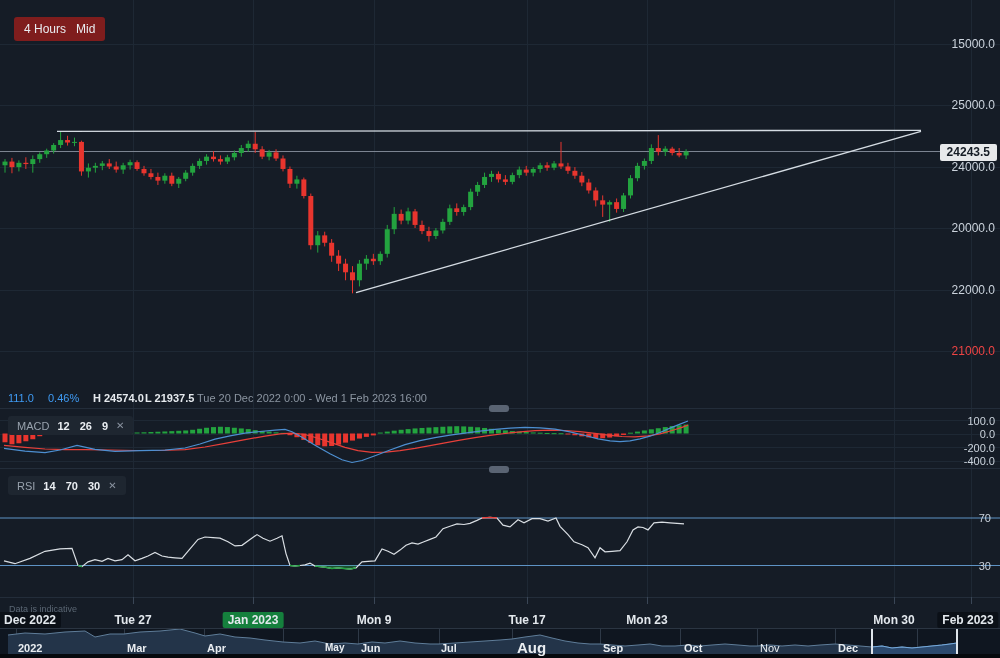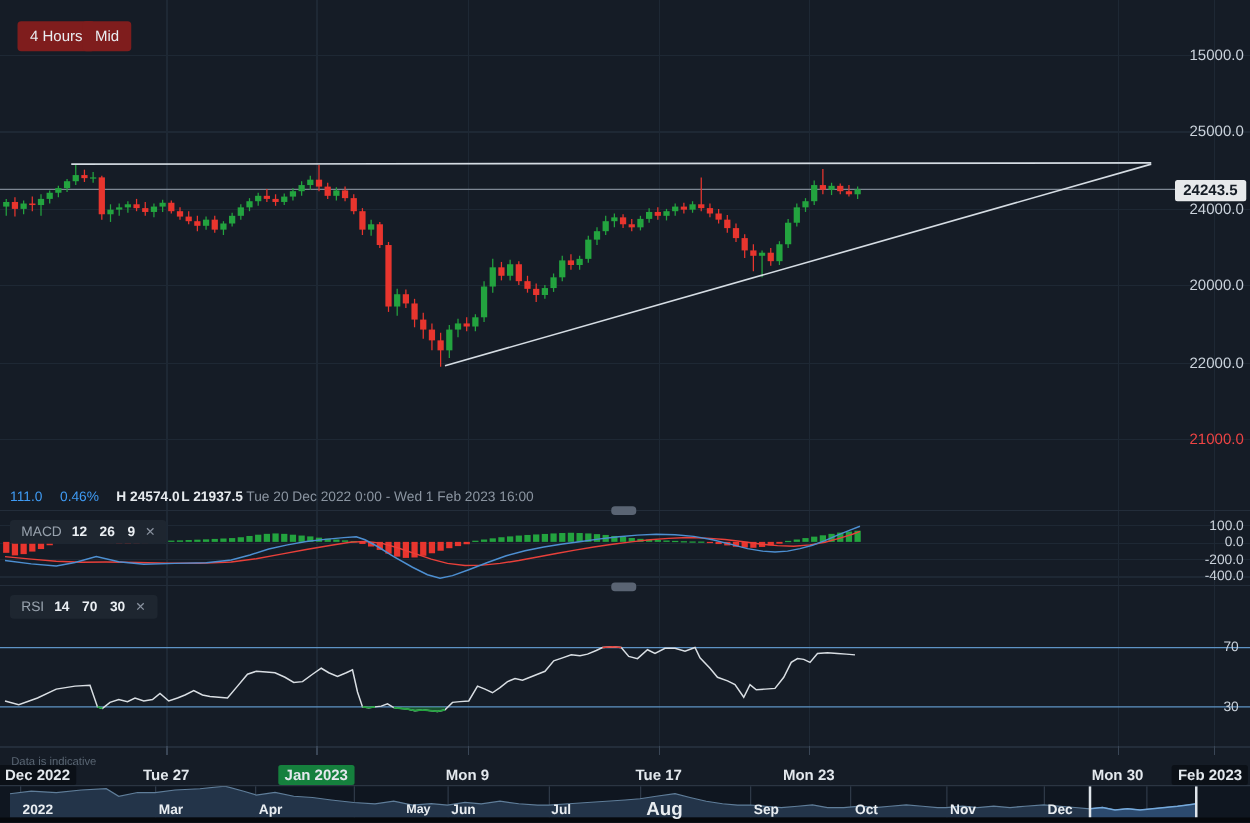--- a/index.html
+++ b/index.html
@@ -461,15 +461,15 @@
     <div class="jslabel" style="left: 968px; top: 612px; transform: translateX(-50%); font-size: 12px; font-weight: 700; color: rgb(227, 232, 237); padding: 1px 5px; background: rgb(11, 16, 23); border-radius: 2px;">Feb 2023</div>
     <div class="jslabel" style="left: 18px; top: 641px; font-size: 11px; font-weight: 700; color: rgb(233, 237, 241); z-index: 3;">2022</div>
     <div class="jslabel" style="left: 127px; top: 641px; font-size: 11px; font-weight: 700; color: rgb(233, 237, 241); z-index: 3;">Mar</div>
     <div class="jslabel" style="left: 207px; top: 641px; font-size: 11px; font-weight: 700; color: rgb(233, 237, 241); z-index: 3;">Apr</div>
     <div class="jslabel" style="left: 284px; top: 641px; font-size: 10px; font-weight: 700; color: rgb(233, 237, 241); z-index: 3; margin-left: 41px;">May</div>
     <div class="jslabel" style="left: 361px; top: 641px; font-size: 11px; font-weight: 700; color: rgb(233, 237, 241); z-index: 3;">Jun</div>
     <div class="jslabel" style="left: 441px; top: 641px; font-size: 11px; font-weight: 700; color: rgb(233, 237, 241); z-index: 3;">Jul</div>
     <div class="jslabel" style="left: 517px; top: 641px; font-size: 15px; font-weight: 700; color: rgb(233, 237, 241); z-index: 3;">Aug</div>
     <div class="jslabel" style="left: 603px; top: 641px; font-size: 11px; font-weight: 700; color: rgb(233, 237, 241); z-index: 3;">Sep</div>
     <div class="jslabel" style="left: 684px; top: 641px; font-size: 11px; font-weight: 700; color: rgb(233, 237, 241); z-index: 3;">Oct</div>
-    <div class="jslabel" style="left: 760px; top: 641px; font-size: 11px; font-weight: 700; color: rgb(233, 237, 241); z-index: 3;">Nov</div>
+    <div class="jslabel" style="left: 760px; top: 641px; font-size: 11px; font-weight: 400; color: rgb(233, 237, 241); z-index: 3;">Nov</div>
     <div class="jslabel" style="left: 838px; top: 641px; font-size: 11px; font-weight: 700; color: rgb(233, 237, 241); z-index: 3;">Dec</div>
   </div>
 
 </body></html>

